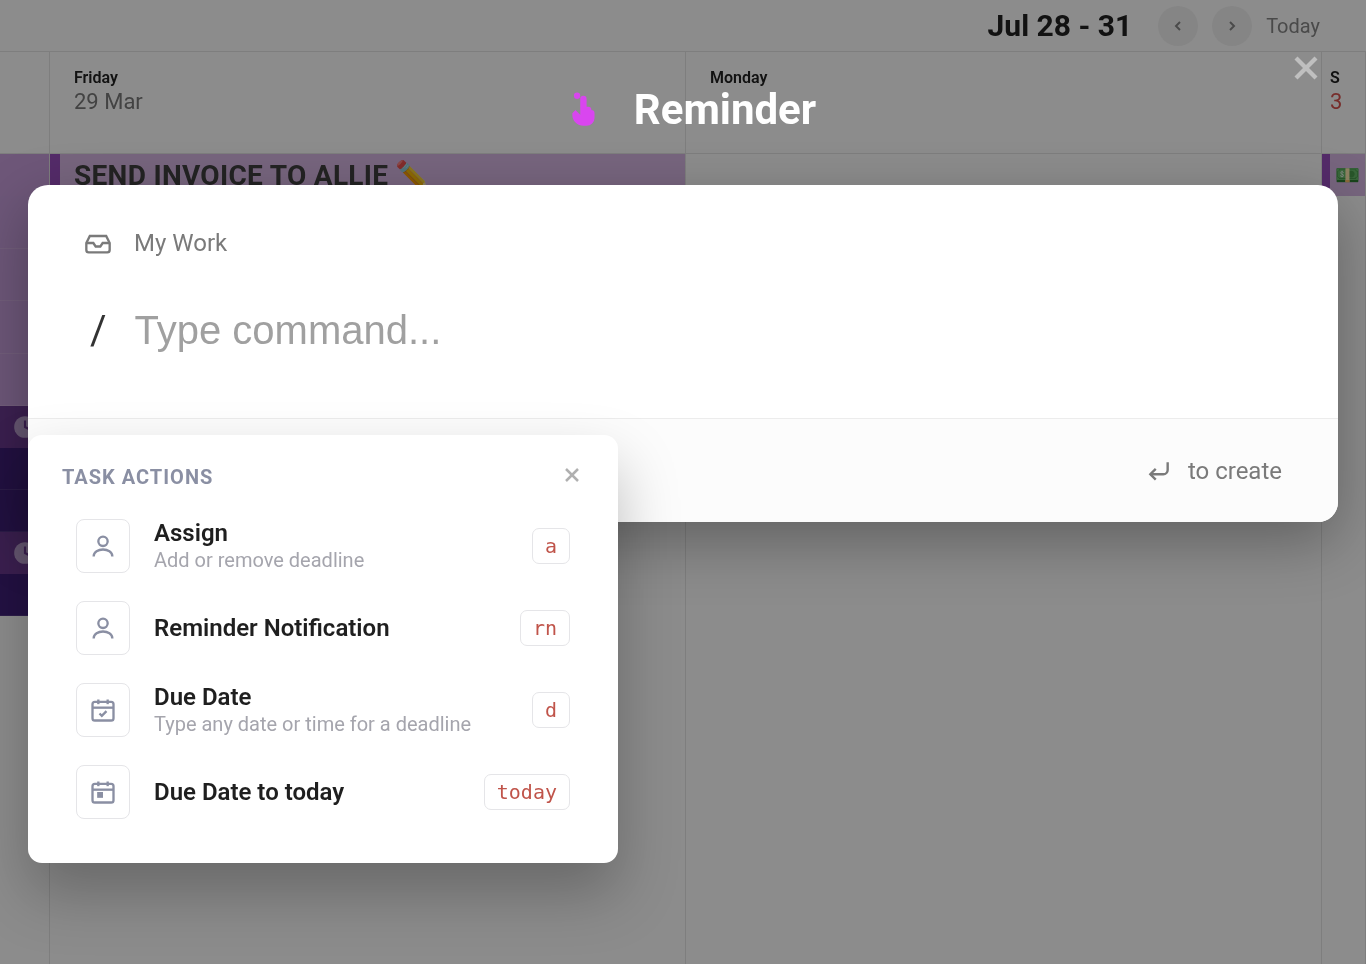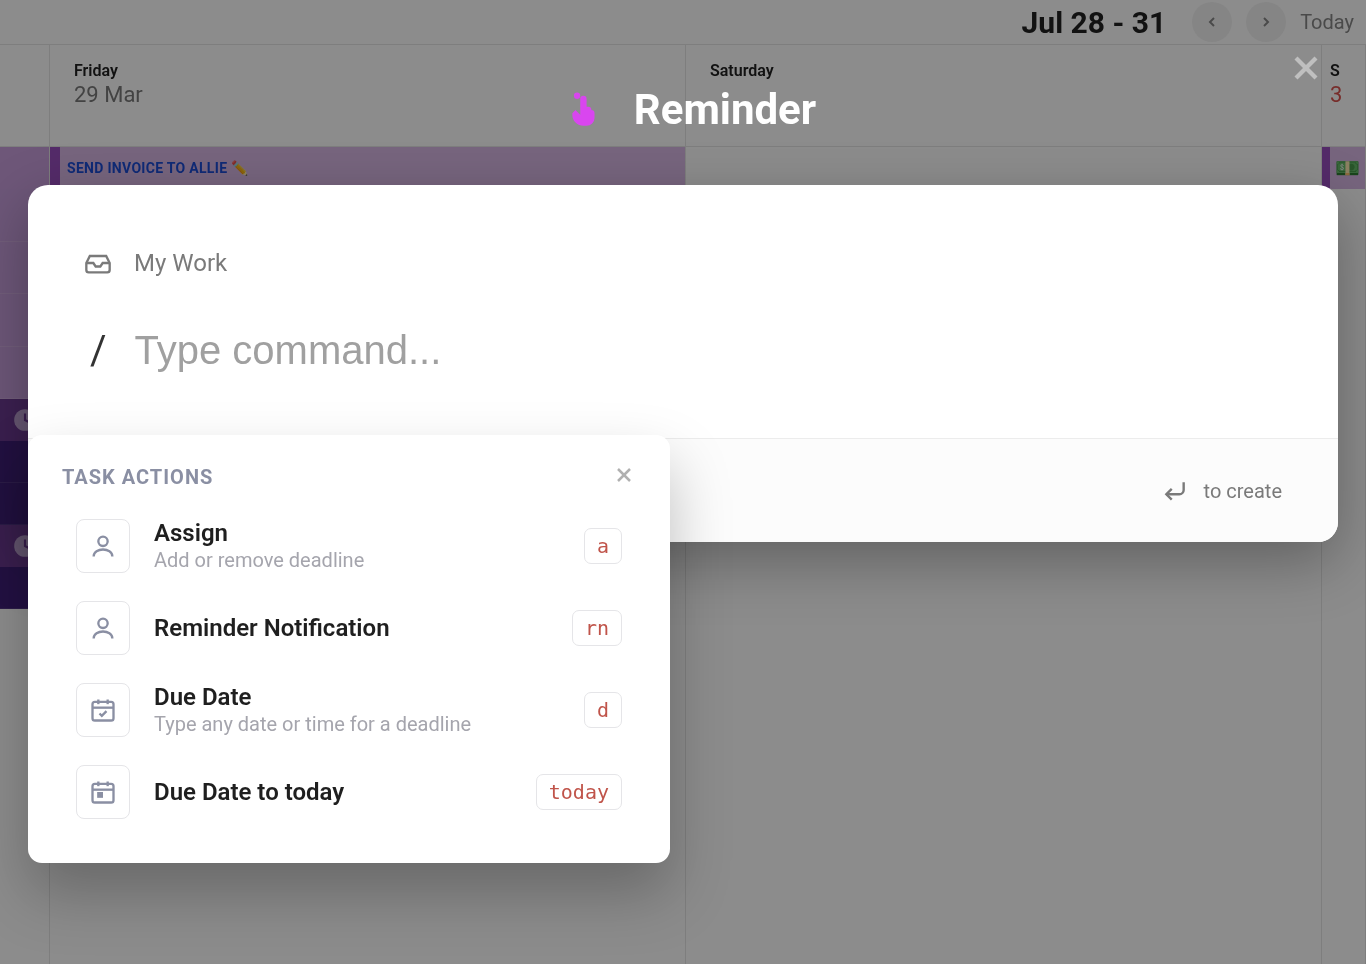--- a/index.html
+++ b/index.html
@@ -16,26 +16,26 @@
       position: relative;
     }
     .dim-overlay {
       position: absolute;
       inset: 0;
       background: rgba(0,0,0,0.45);
       z-index: 5;
     }
     
     .calendar-header-bar {
-      height: 45px;
+      height: 52px;
       border-bottom: 1px solid #e5e5e5;
       display: flex;
       justify-content: flex-end;
       align-items: center;
-      padding-right: 12px;
+      padding-right: 46px;
       gap: 14px;
       position: relative;
       z-index: 1;
     }
     .date-range {
       font-weight: 700;
       font-size: 30px;
       color: #222;
       margin-right: 12px;
     }
@@ -80,25 +80,25 @@
     .day-date {
       font-size: 22px;
       color: #7a7a7a;
       margin-top: 2px;
     }
     .day-date.red { color: #d9534f; }
     .event-bar {
       height: 42px;
       display: flex;
       align-items: center;
-      padding: 0 7px;
+      padding: 0 14px;
       font-weight: 700;
-      font-size: 14px;
+      font-size: 28px;
       letter-spacing: 0.3px;
-      color: #1d4ed8;
+      color: #404040;
     }
     .event-friday {
       background: #d9b8e6;
       border-left: 10px solid #9a4fc0;
     }
     .purple-band {
       background: #9a4fc0;
       opacity: 0.55;
     }
     .purple-block-top { height: 42px; }
@@ -158,21 +158,20 @@
       top: 185px;
       left: 28px;
       right: 28px;
       background: #fff;
       border-radius: 20px;
       box-shadow: 0 20px 60px rgba(0,0,0,0.3);
       z-index: 10;
     }
     .panel-top {
       padding: 44px 56px 64px;
-      margin-top: 20px;
     }
     .mywork-row {
       display: flex;
       align-items: center;
       gap: 22px;
       color: #7a7a7a;
       font-size: 24px;
     }
     .command-row {
       display: flex;
@@ -199,28 +198,28 @@
       border-top: 1px solid #ececec;
       background: #fcfcfc;
       border-radius: 0 0 20px 20px;
       height: 104px;
       display: flex;
       align-items: center;
       justify-content: flex-end;
       padding: 0 56px;
       gap: 16px;
       color: #7a7a7a;
-      font-size: 20px;
+      font-size: 24px;
     }
     
     .dropdown {
       position: absolute;
       top: 435px;
       left: 28px;
-      width: 642px;
+      width: 590px;
       background: #fff;
       border-radius: 14px;
       box-shadow: 0 30px 60px rgba(0,0,0,0.25);
       z-index: 20;
       padding-bottom: 30px;
     }
     .dropdown-header {
       display: flex;
       align-items: center;
       justify-content: space-between;
@@ -327,21 +326,21 @@
       <div class="day-name">Friday</div>
       <div class="day-date">29 Mar</div>
     </div>
     <div class="event-bar event-friday">
       <span>SEND INVOICE TO ALLIE ✏️</span>
     </div>
   </div>
 
   <div class="day-col">
     <div class="day-header">
-      <div class="day-name">Saturday</div>
+      <div class="day-name">Monday</div>
     </div>
   </div>
 
   <div class="day-col narrow-right">
     <div class="day-header" style="padding:16px 8px 12px;">
       <div class="day-name">S</div>
       <div class="day-date red">3</div>
     </div>
     <div class="sunday-badge">
       <span>💵</span>

